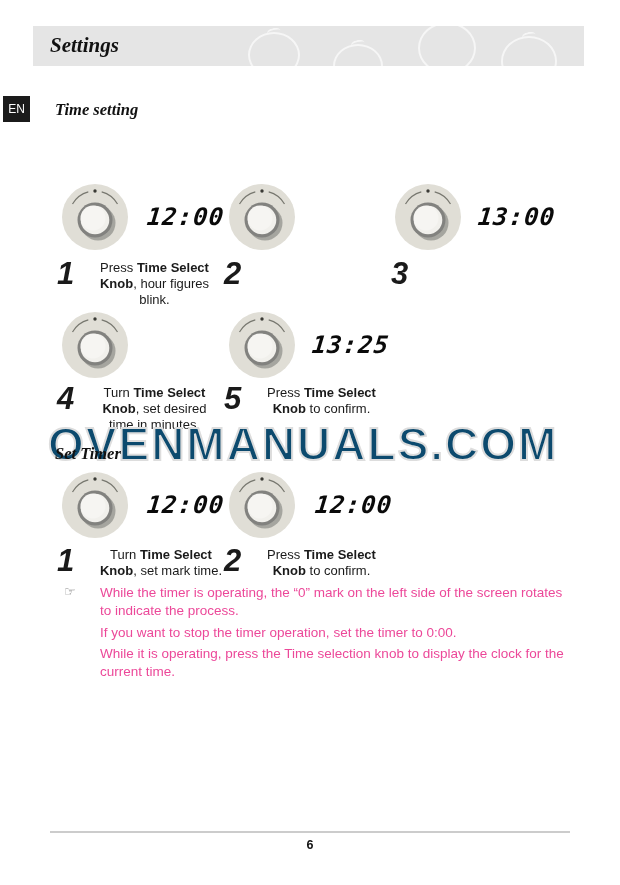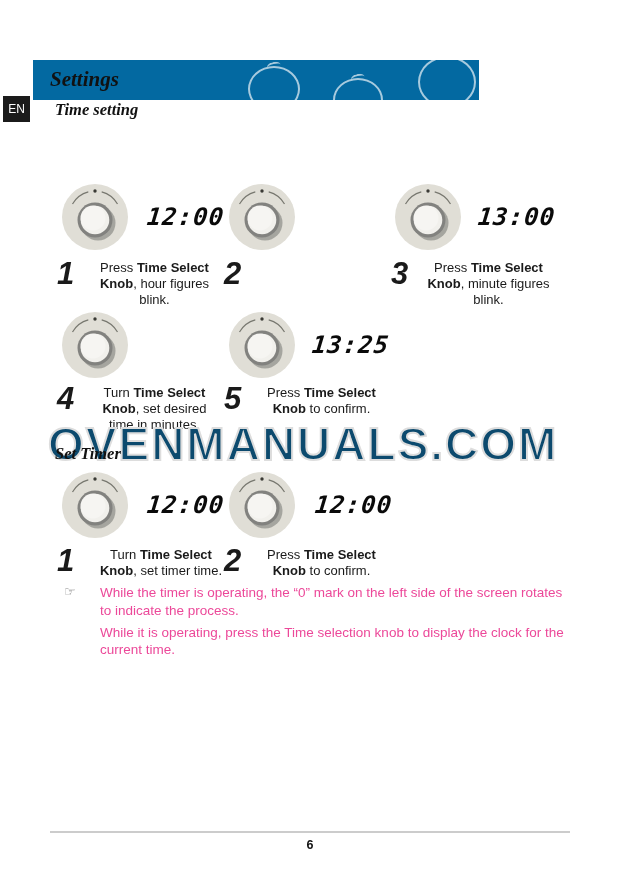--- a/index.html
+++ b/index.html
@@ -1,21 +1,21 @@
 <!DOCTYPE html>
 <html><head>
 <meta charset="utf-8">
 <style>
   * { margin:0; padding:0; box-sizing:border-box; }
   body { background:#ffffff; font-family:"Liberation Sans", sans-serif; }
   .page { position:relative; width:620px; height:885px; background:#ffffff; overflow:hidden; }
 
   
-  .banner { position:absolute; left:33px; top:60px; width:446px; height:40px;
-            background:#0369a1; overflow:hidden; }
+  .banner { position:absolute; left:33px; top:26px; width:551px; height:40px;
+            background:#e5e5e5; overflow:hidden; }
   .banner-title { position:absolute; left:17px; top:7px;
                   font-family:"Liberation Serif", serif; font-style:italic; font-weight:bold;
                   font-size:21px; color:#111; }
   .tomato { position:absolute; border:2px solid rgba(255,255,255,0.65); border-radius:50%; }
   .tomato .stem { position:absolute; width:14px; height:8px; top:-6px; left:50%;
                   transform:translateX(-50%) rotate(-12deg);
                   border-top:2px solid rgba(255,255,255,0.65); border-radius:50%; }
 
   
   .en-tab { position:absolute; left:3px; top:96px; width:27px; height:26px; background:#1b1b1b;
@@ -128,21 +128,20 @@
 
   <div class="step" style="left:57px; top:258px;">
     <span class="step-num">1</span>
     <span class="step-text"><span>Press </span><b>Time Select Knob</b><span>, hour figures blink.</span></span>
   </div>
   <div class="step" style="left:224px; top:258px;">
     <span class="step-num">2</span>
   </div>
   <div class="step" style="left:391px; top:258px;">
     <span class="step-num">3</span>
-    <span class="step-text"><span>Press </span><b>Time Select Knob</b><span>, minute figures blink.</span></span>
   </div>
 
   <div class="knob" style="left:62px; top:312px;">
     <svg width="66" height="66" viewBox="0 0 66 66">
       <circle cx="33" cy="33" r="33" fill="#e0ded6"></circle>
       <path d="M10.5 20 A26 26 0 0 1 26.3 7.9" fill="none" stroke="#77776f" stroke-width="1.2"></path>
       <path d="M39.7 7.9 A26 26 0 0 1 55.5 20" fill="none" stroke="#77776f" stroke-width="1.2"></path>
       <circle cx="33" cy="7" r="1.7" fill="#3a3a35"></circle>
       <circle cx="36" cy="39" r="17.5" fill="#a5a59f"></circle>
       <circle cx="33" cy="36" r="17.5" fill="#82827f"></circle>
@@ -200,29 +199,30 @@
       <circle cx="36" cy="39" r="17.5" fill="#a5a59f"></circle>
       <circle cx="33" cy="36" r="17.5" fill="#82827f"></circle>
       <circle cx="33" cy="36" r="14.3" fill="#f1f0ec"></circle>
       <circle cx="31" cy="34" r="12.5" fill="#f6f5f2"></circle>
     </svg>
   </div>
   <div class="lcd" style="left:315px; top:491px;">12:00</div>
 
   <div class="step" style="left:57px; top:545px; width:175px;">
     <span class="step-num">1</span>
-    <span class="step-text"><span>Turn </span><b>Time Select Knob</b><span>, set timer time.</span></span>
+    <span class="step-text"><span>Turn </span><b>Time Select Knob</b><span>, set mark time.</span></span>
   </div>
   <div class="step" style="left:224px; top:545px;">
     <span class="step-num">2</span>
     <span class="step-text"><span>Press </span><b>Time Select Knob</b><span> to confirm.</span></span>
   </div>
 
   <div class="note-icon">☞</div>
   <div class="notes">
     <p>While the timer is operating, the “0” mark on the left side of the screen rotates to indicate the process.</p>
+    <p>If you want to stop the timer operation, set the timer to 0:00.</p>
     <p>While it is operating, press the Time selection knob to display the clock for the current time.</p>
   </div>
 
   <div class="footer-rule"></div>
   <div class="page-num">6</div>
 
 </div>
 
 </body></html>

